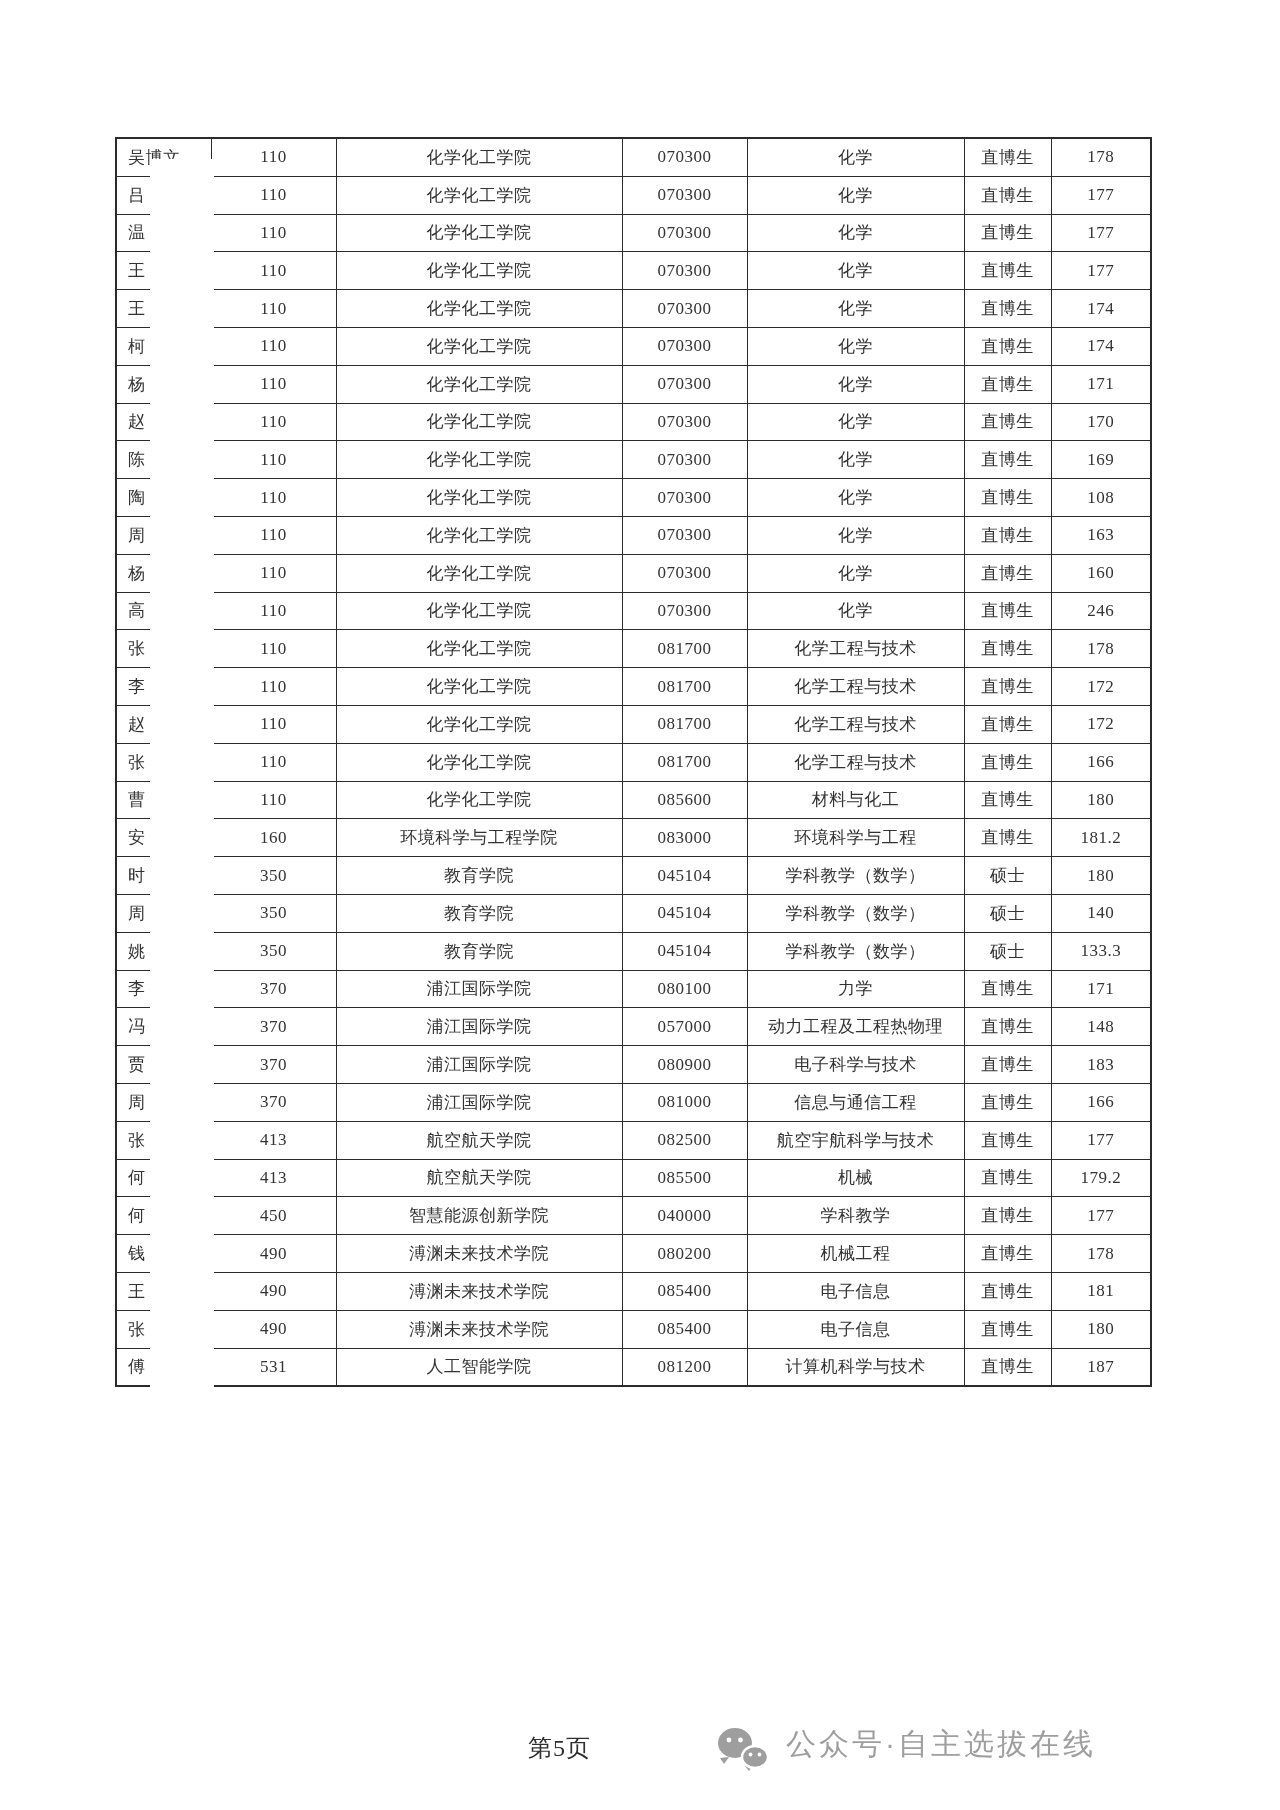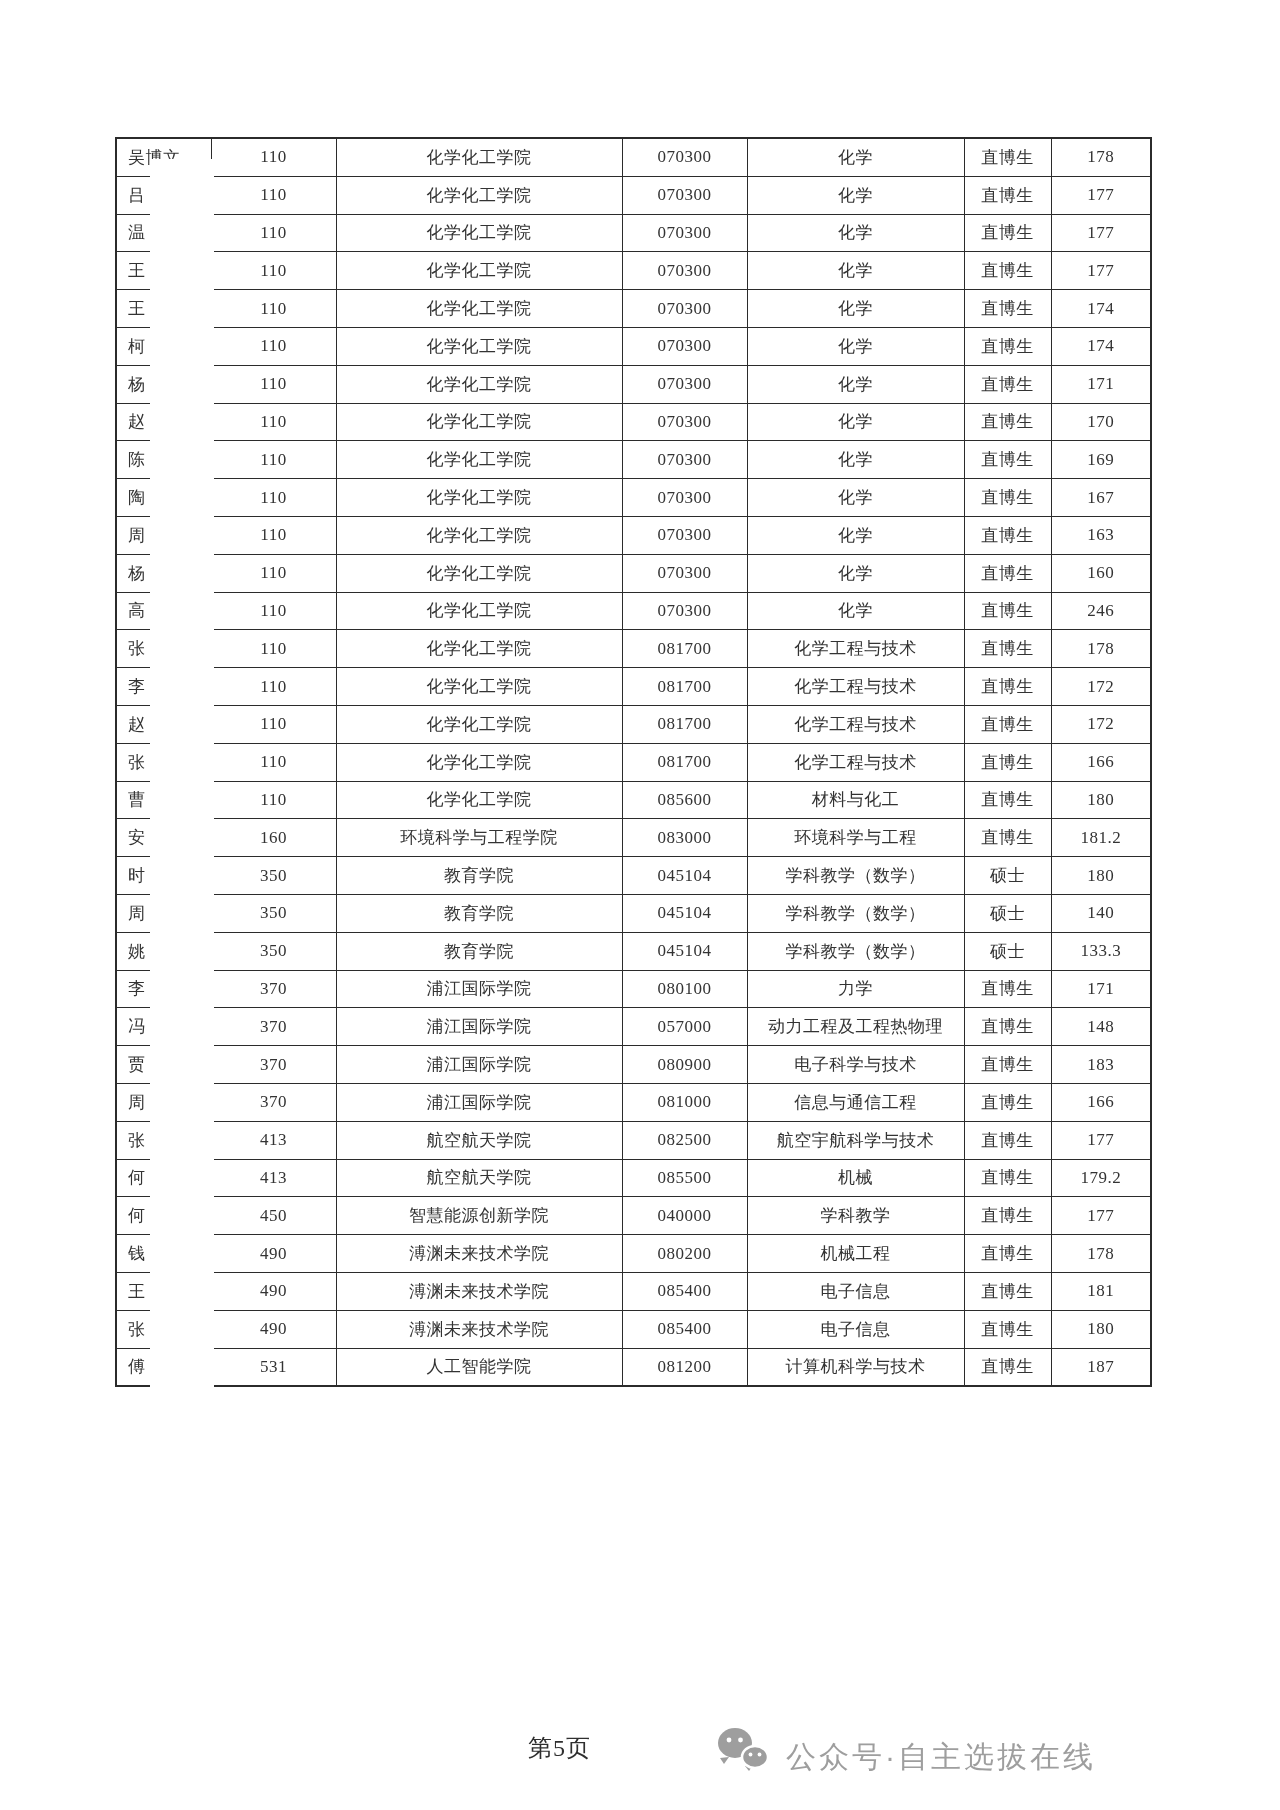--- a/index.html
+++ b/index.html
@@ -30,21 +30,21 @@
   .redaction-box{
     position:absolute;left:150px;top:159px;width:64px;height:1248px;
     background:#ffffff;
   }
   .page-number{
     position:absolute;left:528px;top:1732px;
     font-size:24px;color:#2f2f2f;letter-spacing:1px;
   }
   .watermark{
     position:absolute;left:712px;top:1724px;
-    display:flex;align-items:flex-end;gap:10px;
+    display:flex;align-items:flex-start;gap:10px;
     color:#9e9e9e;
     font-family:"Liberation Sans","DejaVu Sans",sans-serif;
   }
   .watermark .wm-text{
     font-size:30px;letter-spacing:3px;font-weight:500;white-space:nowrap;
   }
 </style>
 </head>
 <body>
 
@@ -142,21 +142,21 @@
       <td>直博生</td>
       <td>169</td>
     </tr>
         <tr>
       <td class="name-cell">陶</td>
       <td>110</td>
       <td>化学化工学院</td>
       <td>070300</td>
       <td>化学</td>
       <td>直博生</td>
-      <td>167</td>
+      <td>108</td>
     </tr>
         <tr>
       <td class="name-cell">周</td>
       <td>110</td>
       <td>化学化工学院</td>
       <td>070300</td>
       <td>化学</td>
       <td>直博生</td>
       <td>163</td>
     </tr>

